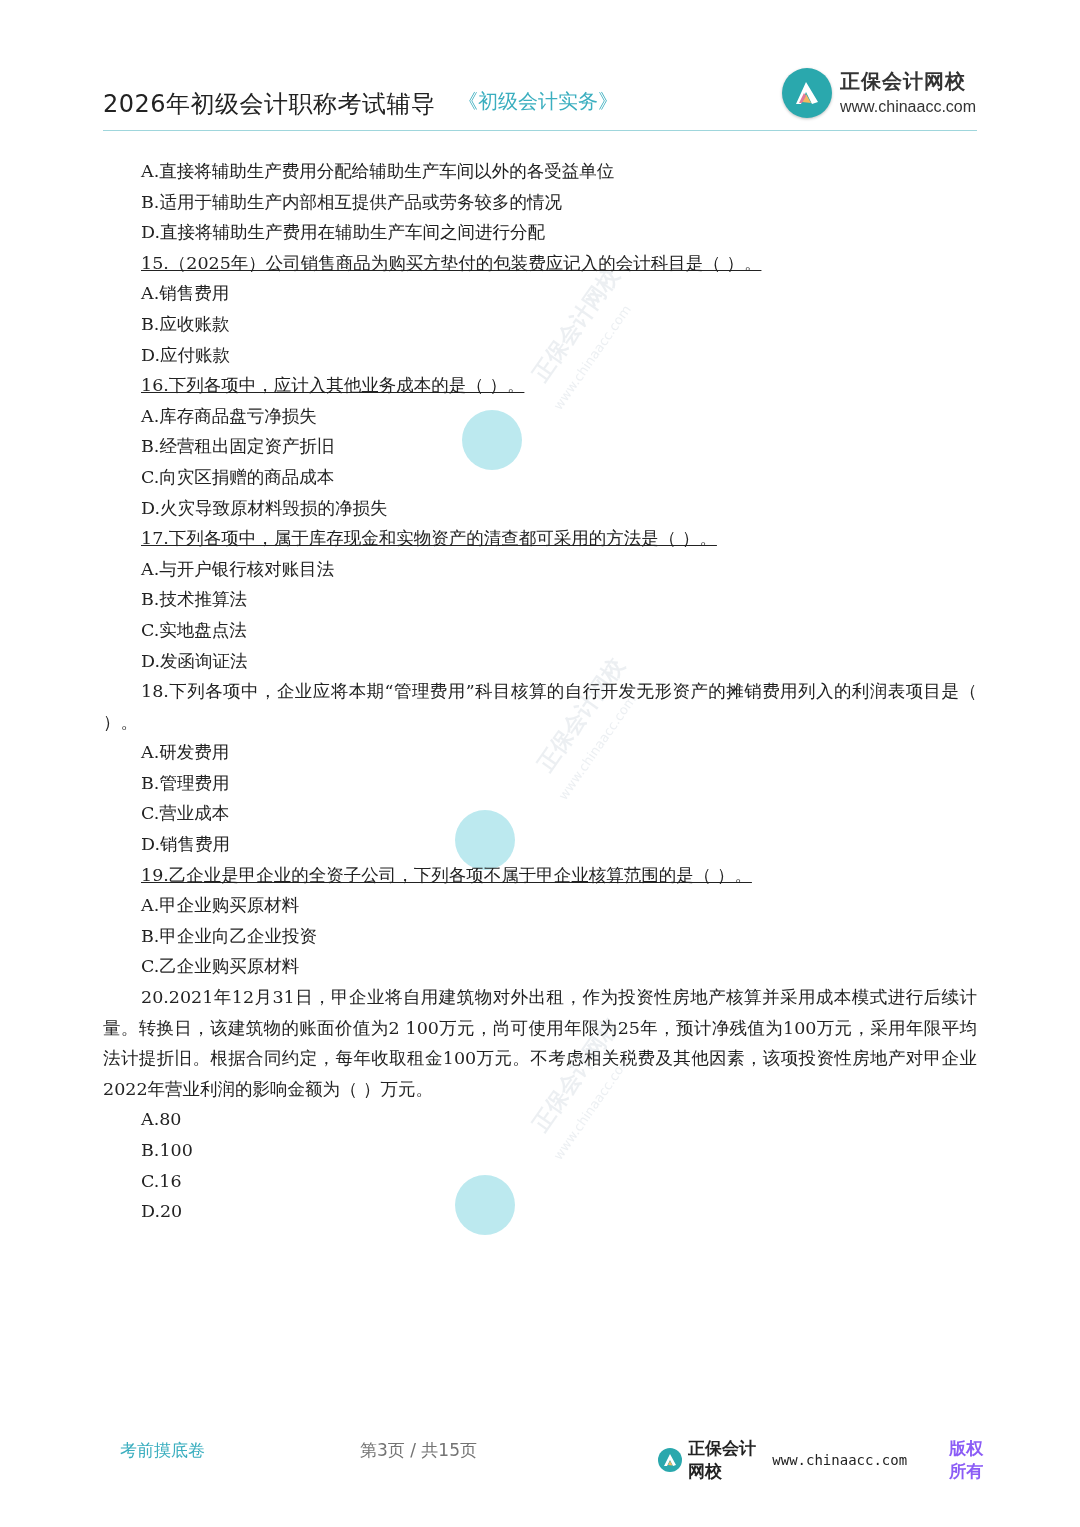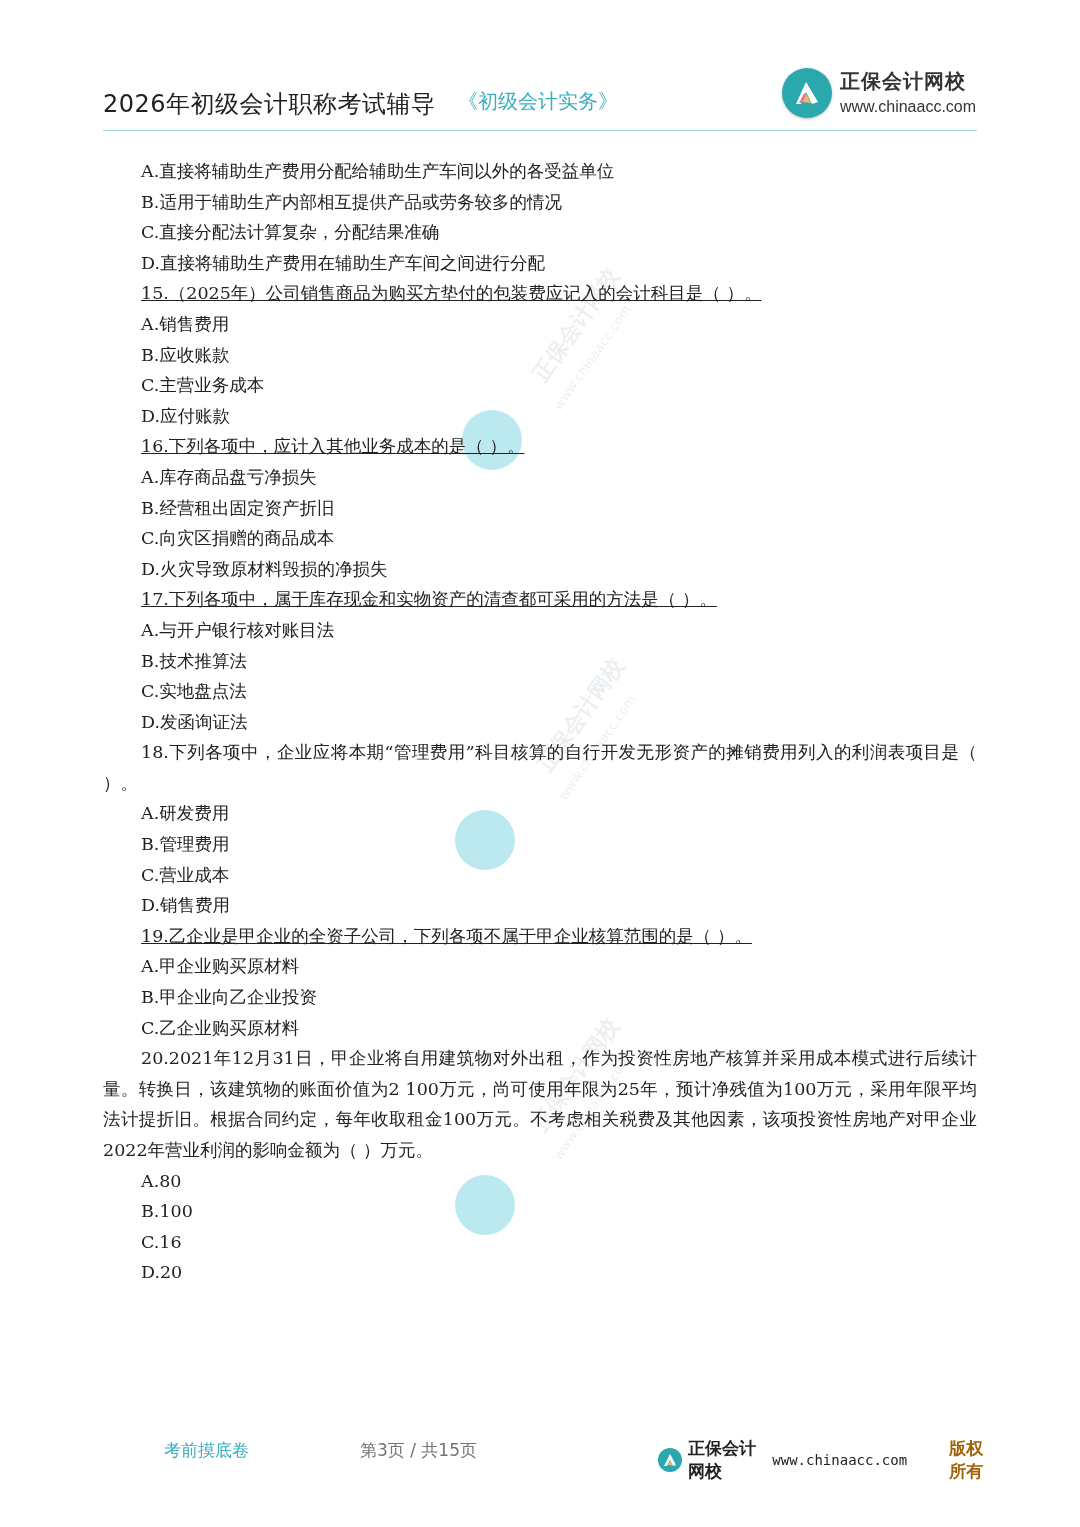--- a/index.html
+++ b/index.html
@@ -27,27 +27,27 @@
 
   .watermark { position: absolute; width: 200px; height: 200px; pointer-events: none; opacity: 0.18; }
   .wm-text { position: absolute; left: 40px; top: 40px; transform: rotate(-55deg); color: #9ab;
              font-family: "DejaVu Sans", sans-serif; font-size: 22px; font-weight: bold; white-space: nowrap; }
   .wm-url { position: absolute; left: 60px; top: 80px; transform: rotate(-55deg); color: #9ab;
             font-family: "DejaVu Sans", sans-serif; font-size: 13px; white-space: nowrap; }
   .wm-circle { position: absolute; width: 60px; height: 60px; border-radius: 50%; background: #8fdbe4; opacity: 0.6; }
 
   .footer { position: absolute; left: 120px; top: 1437px; width: 880px; height: 30px;
             font-family: "DejaVu Sans", "Liberation Sans", sans-serif; }
-  .f-left { position: absolute; left: 0; top: 2px; font-size: 17px; color: #3aaebf; margin-left: 44px; }
+  .f-left { position: absolute; left: 0; top: 2px; font-size: 17px; color: #3aaebf; }
   .f-page { position: absolute; left: 240px; top: 2px; font-size: 17px; color: #737373; }
   .f-brand { position: absolute; left: 538px; top: 0; display: flex; align-items: center; }
   .f-logo { width: 24px; height: 24px; border-radius: 50%; background: #2aa8ad; margin-right: 6px; }
   .f-name { font-size: 17px; color: #222; font-weight: bold; margin-right: 8px; }
   .f-url { font-family: "DejaVu Sans Mono", "Liberation Mono", monospace; font-size: 14px; color: #222; margin-right: 8px; }
-  .f-rights { font-size: 17px; color: #a16207; font-weight: bold; margin-left: 34px; }
+  .f-rights { font-size: 17px; color: #8b5cf6; font-weight: bold; margin-left: 34px; }
 </style>
 </head>
 <body>
 
 <div class="header">
   <div class="h-title">2026年初级会计职称考试辅导</div>
   <div class="h-subject">《初级会计实务》</div>
   <div class="logo">
     <div class="logo-circle">
       <svg width="50" height="50" viewBox="0 0 50 50">
@@ -75,29 +75,27 @@
 <div class="watermark" style="left:470px; top:1020px;">
   <div class="wm-text">正保会计网校</div>
   <div class="wm-url">www.chinaacc.com</div>
 </div>
 <div class="wm-circle" style="left:455px; top:1175px;"></div>
 
 <div class="content">
   <div>
     <div class="line opt">A.直接将辅助生产费用分配给辅助生产车间以外的各受益单位</div>
     <div class="line opt">B.适用于辅助生产内部相互提供产品或劳务较多的情况</div>
-    <div class="line opt">C.直接分配法计算复杂，分配结果准确</div>
     <div class="line opt">D.直接将辅助生产费用在辅助生产车间之间进行分配</div>
   </div>
 
   <div>
     <div class="line q">15.（2025年）公司销售商品为购买方垫付的包装费应记入的会计科目是（    ）。</div>
     <div class="line opt">A.销售费用</div>
     <div class="line opt">B.应收账款</div>
-    <div class="line opt">C.主营业务成本</div>
     <div class="line opt">D.应付账款</div>
   </div>
 
   <div>
     <div class="line q">16.下列各项中，应计入其他业务成本的是（    ）。</div>
     <div class="line opt">A.库存商品盘亏净损失</div>
     <div class="line opt">B.经营租出固定资产折旧</div>
     <div class="line opt">C.向灾区捐赠的商品成本</div>
     <div class="line opt">D.火灾导致原材料毁损的净损失</div>
   </div>

